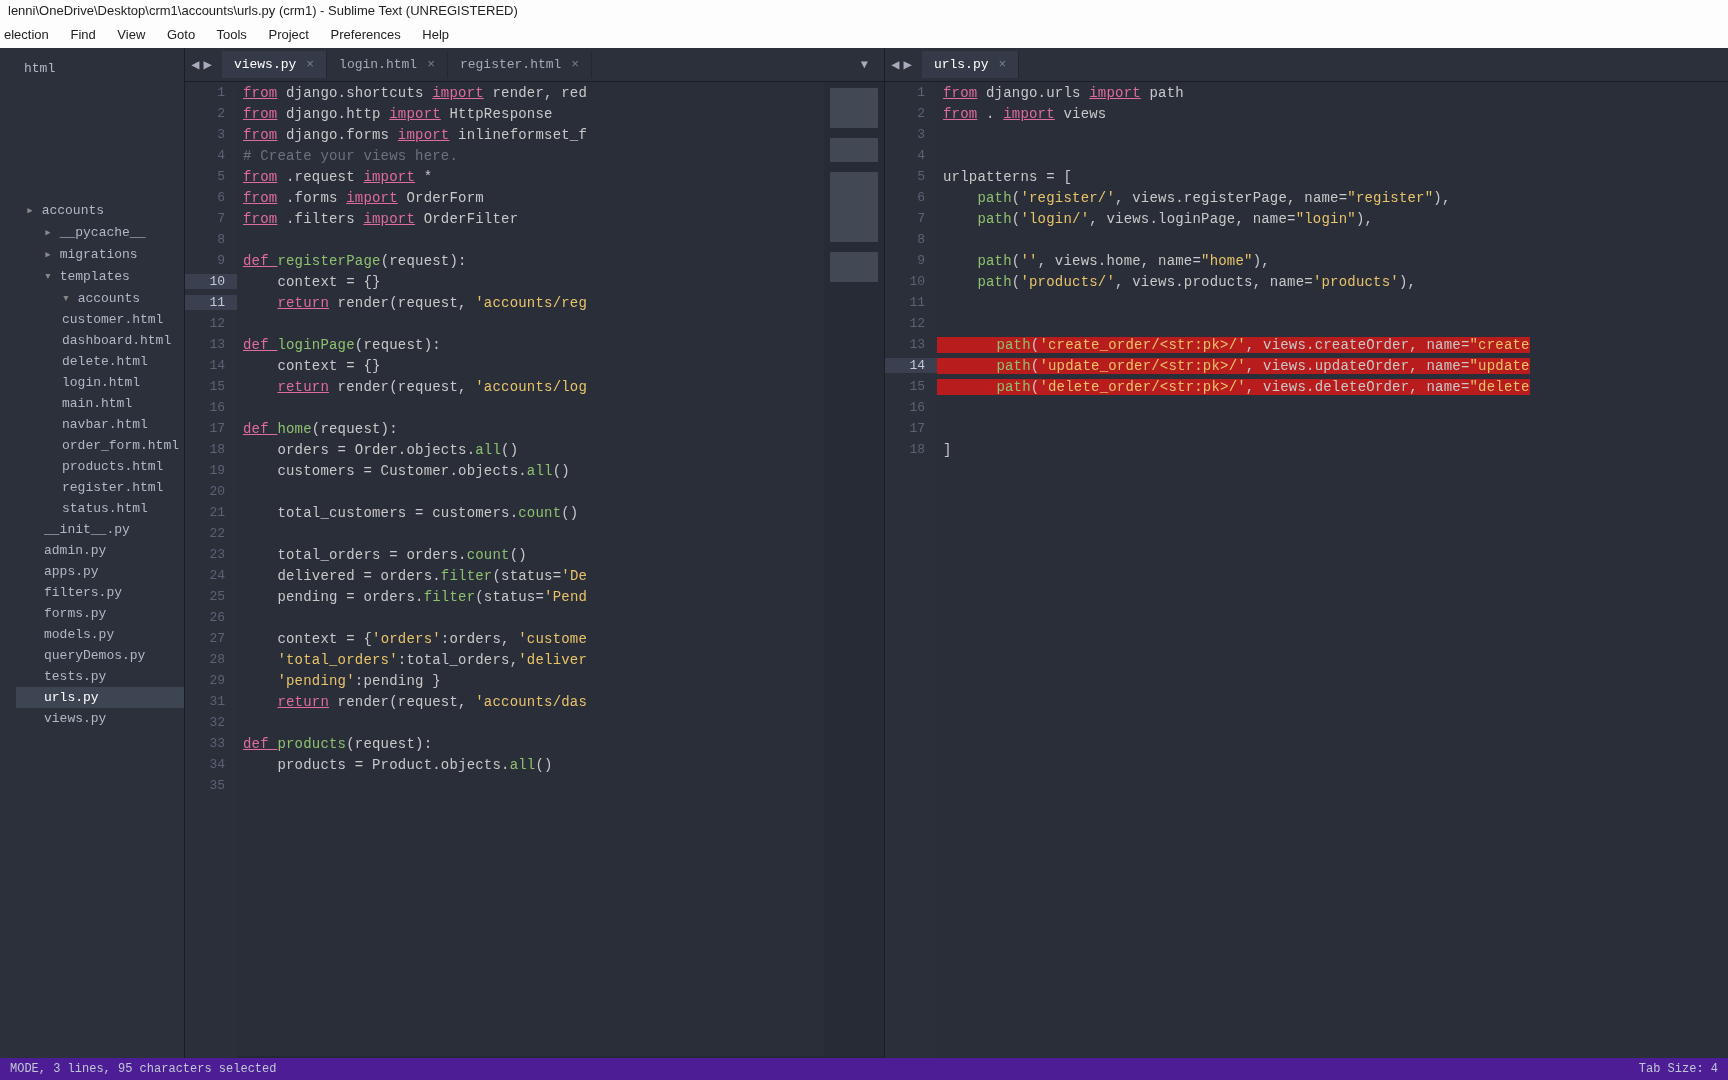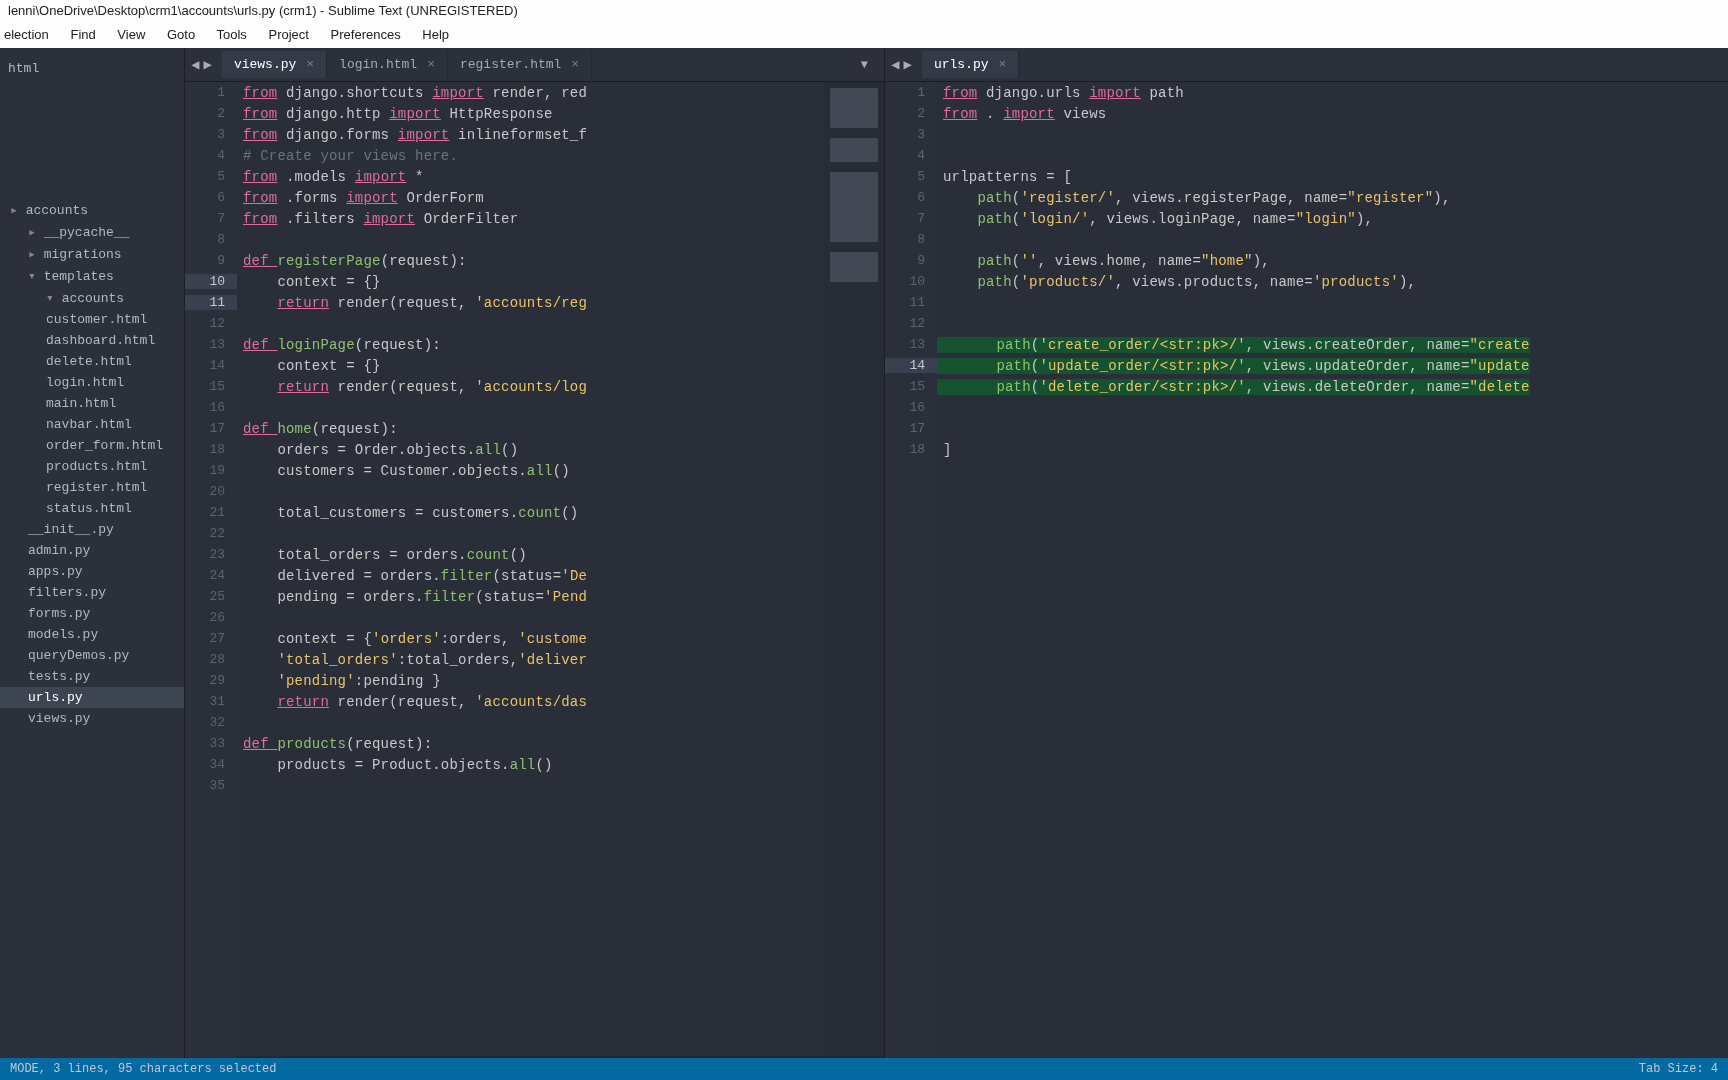--- a/index.html
+++ b/index.html
@@ -1,21 +1,21 @@
 <!DOCTYPE html>
 <html><head>
 <meta charset="utf-8">
 <style>
   * { margin:0; padding:0; box-sizing:border-box; }
   body { font-family: Consolas, 'Courier New', monospace; background:#2a2e39; color:#c8c8c8; font-size:13px; width:1728px; height:1080px; overflow:hidden; }
   .titlebar { background:#fdfdfd; color:#222; padding:3px 8px; font-family:Tahoma,Arial,sans-serif; font-size:13px; }
   .menubar { background:#fdfdfd; color:#222; padding:6px 4px; font-family:Tahoma,Arial,sans-serif; font-size:13px; }
   .menubar span { margin-right:18px; cursor:default; }
   .workspace { display:flex; height:calc(100% - 60px); }
-  .sidebar { width:185px; background:#2b303b; border-right:1px solid #1a1d24; padding-top:10px; font-size:13px; color:#b0b8c4; user-select:none;}
+  .sidebar { width:185px; background:#2b303b; border-right:1px solid #1a1d24; padding-top:10px; font-size:13px; color:#b0b8c4; user-select:none;padding-left:16px;}
   .sidebar .item { padding:3px 6px 3px 10px; white-space:nowrap; overflow:hidden; }
   .sidebar .item.indent1 { padding-left:28px; }
   .sidebar .item.indent2 { padding-left:46px; }
   .sidebar .item.active { background:#3d4452; color:#fff; }
   .sidebar .folder::before { content:"▸ "; color:#888; }
   .sidebar .folder.open::before { content:"▾ "; }
   .editors { flex:1; display:flex; }
   .pane { flex:1; display:flex; flex-direction:column; border-right:1px solid #1a1d24; position:relative;}
   .pane:last-child{border-right:none;}
   .tabbar { display:flex; align-items:center; background:#2b303b; height:34px; padding:0 6px; border-bottom:1px solid #1a1d24;}
@@ -24,24 +24,24 @@
   .tab.active { background:#343a47; color:#fff; }
   .tab .close { color:#7a808c; }
   .dropdown-arrow { margin-left:auto; color:#aab; font-size:12px; padding:0 10px;}
   .code-area { flex:1; position:relative; overflow:hidden; }
   .gutter-bg { position:absolute; top:0; left:0; width:52px; bottom:0; background:#2a2f3a; border-right:1px solid #2a2f3a;}
   .code { position:absolute; inset:0; overflow:hidden; }
   .line { display:flex; height:21px; align-items:center; white-space:pre; }
   .ln { width:52px; text-align:right; padding-right:12px; color:#5a6374; font-size:13px; background:#2a2f3a;}
   .ln.hl { background:#3a4050; color:#c0c8d4;}
   .code-text { padding-left:6px; font-size:14px; letter-spacing:0.2px;}
-  .code-text.sel { background:#14532d;padding-left:25px; }
+  .code-text.sel { background:#b91c1c;padding-left:25px; }
   .minimap { position:absolute; top:0; right:0; width:60px; bottom:0; background:#262a34; opacity:0.6;}
   .minimap .blob { position:absolute; left:6px; right:6px; background:#545a68; border-radius:1px;}
-  .statusbar { position:absolute; left:0; right:0; bottom:0; height:22px; background:#0369a1; display:flex; align-items:center; padding:0 10px; font-size:12px; color:#c0c8d4; }
+  .statusbar { position:absolute; left:0; right:0; bottom:0; height:22px; background:#4c1d95; display:flex; align-items:center; padding:0 10px; font-size:12px; color:#c0c8d4; }
   .statusbar .right { margin-left:auto;text-align:center; }
   
   .k  { color:#e06c9d;text-decoration:underline; }   
   .fn { color:#8ec16e; }   
   .s  { color:#e8c36a; }   
   .n  { color:#c8c8c8; }   
   .c  { color:#6a737d; }
   .hscroll { position:absolute; left:52px; right:0; bottom:0; height:12px; background:#242832;}
   .hscroll .thumb{ position:absolute; top:2px; height:8px; background:#4a5060; border-radius:3px;}
   .fold-arrow { position:absolute; color:#888; font-size:11px;}
@@ -119,21 +119,21 @@
           </div>
         <div class="dropdown-arrow">▼</div>
       </div>
       <div class="code-area">
         <div class="gutter-bg"></div>
         <div class="code" id="left-code">
             <div class="line"><div class="ln">1</div><div class="code-text"><span class="k">from</span><span class="n"> django.shortcuts </span><span class="k">import</span><span class="n"> render, red</span></div></div>
             <div class="line"><div class="ln">2</div><div class="code-text"><span class="k">from</span><span class="n"> django.http </span><span class="k">import</span><span class="n"> HttpResponse</span></div></div>
             <div class="line"><div class="ln">3</div><div class="code-text"><span class="k">from</span><span class="n"> django.forms </span><span class="k">import</span><span class="n"> inlineformset_f</span></div></div>
             <div class="line"><div class="ln">4</div><div class="code-text"><span class="c"># Create your views here.</span></div></div>
-            <div class="line"><div class="ln">5</div><div class="code-text"><span class="k">from</span><span class="n"> .models </span><span class="k">import</span><span class="n"> *</span></div></div>
+            <div class="line"><div class="ln">5</div><div class="code-text"><span class="k">from</span><span class="n"> .request </span><span class="k">import</span><span class="n"> *</span></div></div>
             <div class="line"><div class="ln">6</div><div class="code-text"><span class="k">from</span><span class="n"> .forms </span><span class="k">import</span><span class="n"> OrderForm</span></div></div>
             <div class="line"><div class="ln">7</div><div class="code-text"><span class="k">from</span><span class="n"> .filters </span><span class="k">import</span><span class="n"> OrderFilter</span></div></div>
             <div class="line"><div class="ln">8</div><div class="code-text"></div></div>
             <div class="line"><div class="ln">9</div><div class="code-text"><span class="k">def </span><span class="fn">registerPage</span><span class="n">(request):</span></div></div>
             <div class="line"><div class="ln hl">10</div><div class="code-text"><span class="n">    context = {}</span></div></div>
             <div class="line"><div class="ln hl">11</div><div class="code-text"><span class="n">    </span><span class="k">return</span><span class="n"> render(request, </span><span class="s">'accounts/reg</span></div></div>
             <div class="line"><div class="ln">12</div><div class="code-text"></div></div>
             <div class="line"><div class="ln">13</div><div class="code-text"><span class="k">def </span><span class="fn">loginPage</span><span class="n">(request):</span></div></div>
             <div class="line"><div class="ln">14</div><div class="code-text"><span class="n">    context = {}</span></div></div>
             <div class="line"><div class="ln">15</div><div class="code-text"><span class="n">    </span><span class="k">return</span><span class="n"> render(request, </span><span class="s">'accounts/log</span></div></div>

